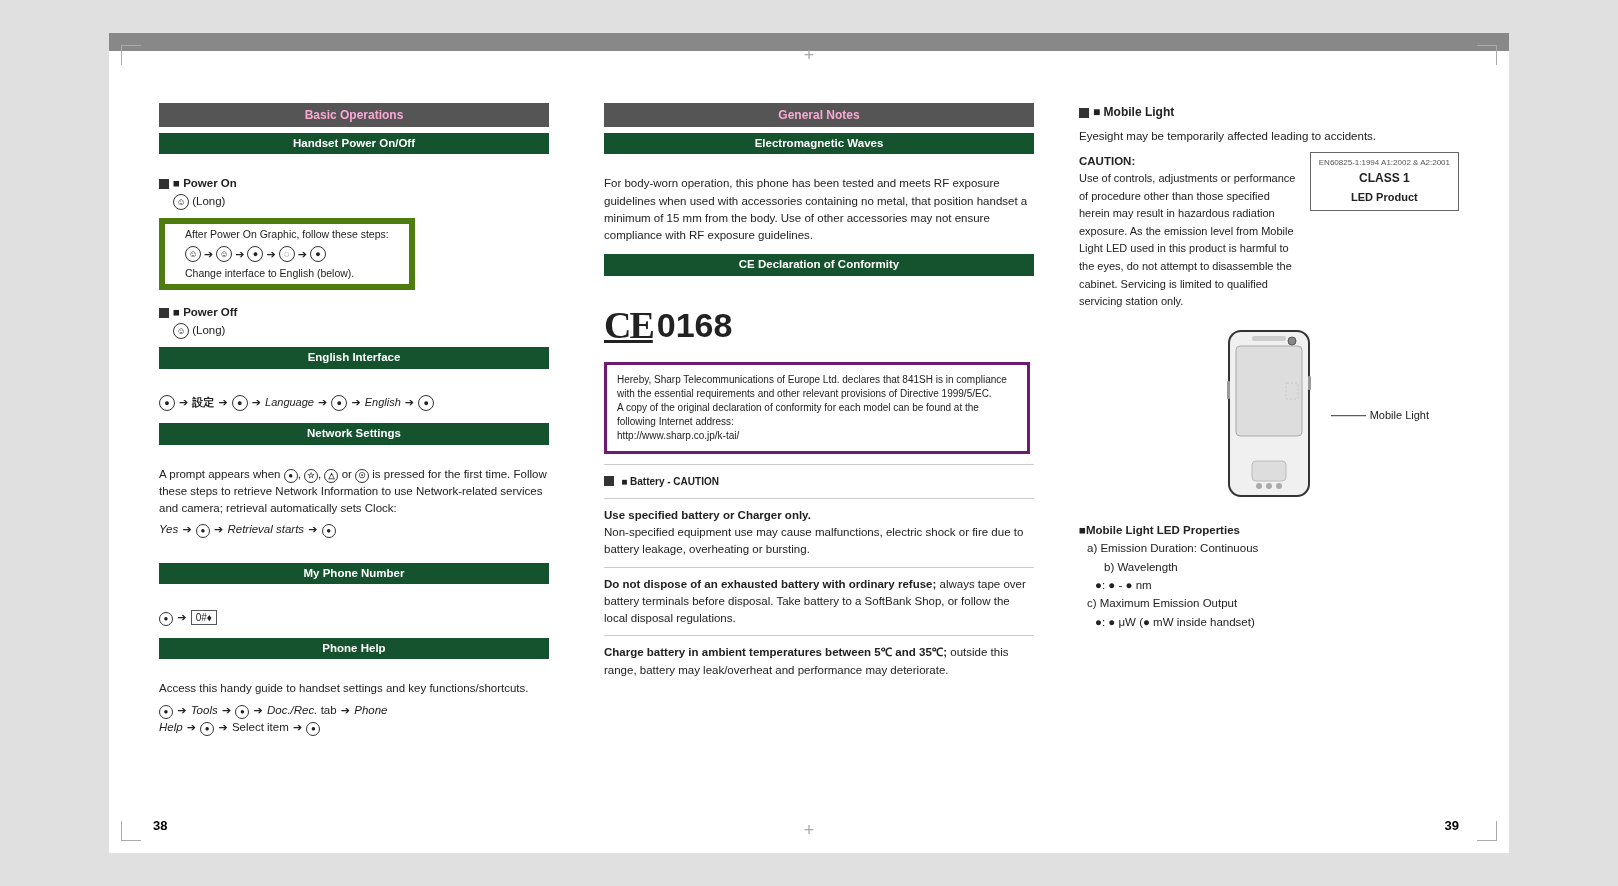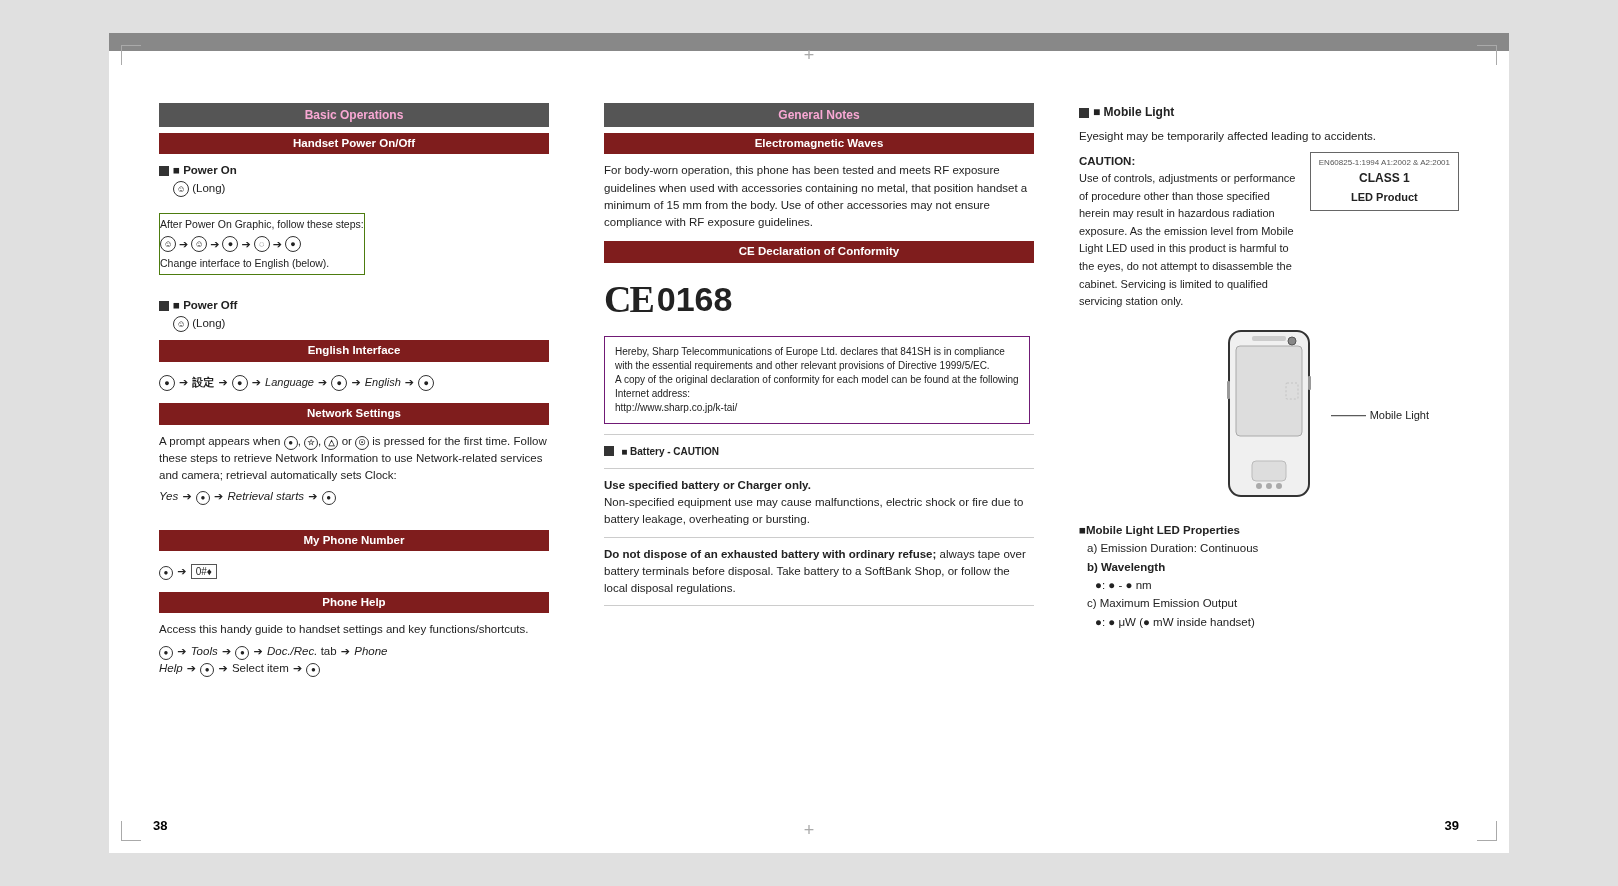--- a/index.html
+++ b/index.html
@@ -82,44 +82,44 @@
     .section-header {
       background: #555;
       color: #f9a8d4;
       text-align: center;
       font-weight: bold;
       font-size: 12px;
       padding: 3px 8px;
       margin-bottom: 6px;
     }
     .sub-header {
-      background: #7f1d1d;
+      background: #14532d;
       color: white;
       text-align: center;
       font-weight: bold;
       font-size: 11.5px;
       padding: 2px 8px;
-      margin-bottom: 8px;
+      margin-bottom: 21px;
     }
     .section-block {
       margin-bottom: 10px;
     }
     .square-bullet {
       display: inline-block;
       width: 10px;
       height: 10px;
       background: #333;
       margin-right: 4px;
       vertical-align: middle;
     }
     .small-box {
-      border: 1px solid #4d7c0f;
-      padding: 3px 0;
+      border: 6px solid #4d7c0f;
+      padding: 3px 20px;
       font-size: 10.5px;
-      margin: 16px 0;
+      margin: 8px 0;
       display: inline-block;
     }
     .graphic-row {
       display: flex;
       align-items: center;
       gap: 2px;
       margin: 3px 0;
       font-size: 11px;
     }
     .circle-icon {
@@ -139,34 +139,35 @@
     }
 
     
     .ce-mark {
       font-size: 38px;
       font-weight: bold;
       letter-spacing: -2px;
       display: inline-block;
       vertical-align: middle;
       margin-right: 4px;
+      text-decoration: underline;
     }
     .notified-num {
       font-size: 36px;
       font-weight: bold;
       display: inline-block;
       vertical-align: middle;
     }
     .ce-row {
       display: flex;
       align-items: center;
       margin: 8px 0;
     }
     .ce-declaration-box {
-      border: 1px solid #701a75;
+      border: 3px solid #701a75;
       padding: 8px 10px;
       font-size: 10px;
       line-height: 1.4;
       margin: 6px 4px 10px 0;
       color: #222;
     }
     .diagram-wrapper {
       display: flex;
       justify-content: center;
       position: relative;
@@ -371,20 +372,26 @@
 
       <div style="margin-bottom:8px;">
         <p>
           <strong>Do not dispose of an exhausted battery with ordinary refuse;</strong>
           <span> always tape over battery terminals before disposal. Take battery to a SoftBank Shop, or follow the local disposal regulations.</span>
         </p>
       </div>
 
       <hr class="section-divider">
 
+      <div>
+        <p>
+          <strong>Charge battery in ambient temperatures between 5℃ and 35℃;</strong>
+          <span> outside this range, battery may leak/overheat and performance may deteriorate.</span>
+        </p>
+      </div>
     </div>
   </div>
 
   <div class="right-col" style="margin-top:30px;">
     <div>
       <div style="display:flex;align-items:center;margin-bottom:5px;">
         <span class="square-bullet"></span>
         <strong style="font-size:12px;">■ Mobile Light</strong>
       </div>
 
@@ -428,21 +435,21 @@
         </svg>
         <div style="position:absolute;right:30px;top:50%;transform:translateY(-50%);display:flex;align-items:center;font-size:11px;">
           <span style="display:inline-block;width:35px;height:1px;background:#333;margin-right:4px;"></span>
           <span>Mobile Light</span>
         </div>
       </div>
 
       <div style="margin-top:6px;">
         <p><strong>■Mobile Light LED Properties</strong></p>
         <p style="margin-left:8px;">a) Emission Duration: Continuous</p>
-        <p style="margin-left:8px;font-weight:bold;">b) Wavelength</p>
+        <p style="margin-left:25px;">b) Wavelength</p>
         <p style="margin-left:16px;">●: ● - ● nm</p>
         <p style="margin-left:8px;">c) Maximum Emission Output</p>
         <p style="margin-left:16px;">●: ● μW (● mW inside handset)</p>
       </div>
     </div>
   </div>
 
   <div class="page-num-left">
     <span>38</span>
   </div>

